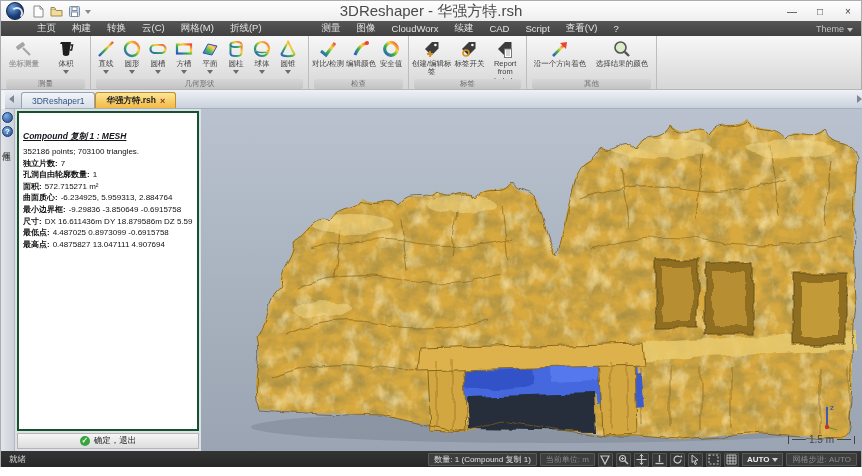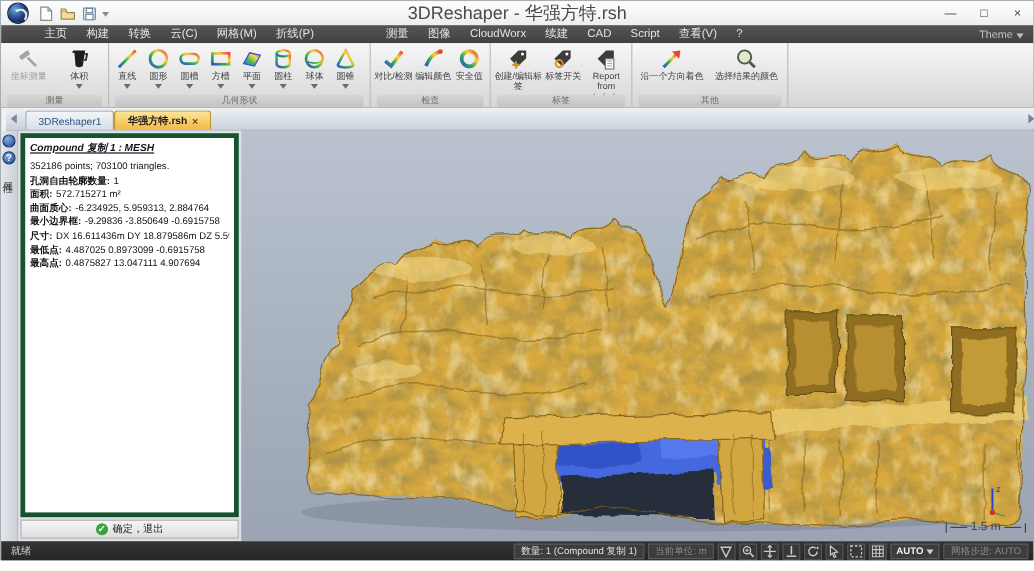--- a/index.html
+++ b/index.html
@@ -22,41 +22,41 @@
   .mtab.active { background:linear-gradient(#e9e9e9,#cfcfcf); color:#1a1a1a; border-radius:2px 2px 0 0;margin-top:34px; }
   .theme { position:absolute; right:8px; top:0; height:15px; display:flex; align-items:center; gap:3px; font-size:9px; color:#c2c2c2; }
 
   
   .ribbon { position:absolute; left:0; top:35px; width:100%; height:54px; background:linear-gradient(#f7f7f7, #e3e3e3 60%, #d6d6d6); border-bottom:1px solid #b7b7b7; display:flex; }
   .rgroup { display:flex; flex-direction:column; border-right:1px solid #bdbdbd; padding:1px 2px 0 2px; }
   .rbuttons { flex:1; display:flex; align-items:flex-start; }
   .rbtn { display:flex; flex-direction:column; align-items:center; justify-content:flex-start; height:42px; padding-top:2px; border-radius:2px; }
   .ricon { height:20px; display:flex; align-items:center; justify-content:center; }
   .rlabel { font-size:7.5px; color:#3f3f3f; text-align:center; line-height:1.1; margin-top:1px; }
-  .rbtn.disabled .rlabel { color:#9f9f9f; }
+  .rbtn.disabled .rlabel { color:#9f9f9f;font-weight:bold; }
   .caret { width:0; height:0; border-left:3px solid transparent; border-right:3px solid transparent; border-top:4px solid #6b6b6b; margin-top:2px; }
   .glabel { height:11px; margin:0 3px 1px 3px; background:linear-gradient(#d6d6d6,#c3c3c3); border-radius:2px; font-size:7.5px; color:#6e6e6e; display:flex; align-items:center; justify-content:center; }
 
   
   .tabbar { position:absolute; left:4px; top:89px; width:100%; height:19px; background:linear-gradient(#eef1f6,#c9d1dc); border-bottom:1px solid #a7afba; display:flex; align-items:flex-end; padding-left:16px; }
   .navarrow { position:absolute; top:5px; width:0; height:0; }
   .navarrow.left { left:4px; border-top:4px solid transparent; border-bottom:4px solid transparent; border-right:5px solid #7d8692; }
   .navarrow.right { right:3px; border-top:4px solid transparent; border-bottom:4px solid transparent; border-left:5px solid #7d8692; }
   .dtab { height:16px; display:flex; align-items:center; gap:4px; font-size:8.5px; padding:0 10px; border:1px solid #9aa3b0; border-bottom:none; border-radius:3px 3px 0 0; background:linear-gradient(#f2f5f9,#d8dfe8); color:#2f5382; }
   .dtab.active { background:linear-gradient(#fce59a,#f3b944); color:#1d1d1d; font-weight:bold; border-color:#c08f2a; }
   .dtab .x { color:#8a3b1f; font-weight:bold; font-size:9px; }
 
   
   .rail { position:absolute; left:0; top:108px; width:14px; height:342px; background:linear-gradient(90deg,#e3e6ea,#ccd1d8); border-right:1px solid #b4bac2; }
   .rail-icon { width:11px; height:11px; border-radius:50%; margin:3px auto 0 auto; background:radial-gradient(circle at 35% 30%, #7fb0e6, #1e4a8c); border:1px solid #173a70; position:relative; }
   .rail-icon.help::after { content:"?"; position:absolute; left:0; top:0; width:100%; height:100%; color:#fff; font-size:8px; font-weight:bold; display:flex; align-items:center; justify-content:center; }
   .rail-label { writing-mode:vertical-lr; font-size:8.5px; color:#3d3d3d; margin:8px auto 0 auto; display:block; text-align:center; width:100%; letter-spacing:1px; }
 
   .sidepanel { position:absolute; left:14px; top:108px; width:186px; height:342px; background:#dde1e6; padding:2px; display:flex; flex-direction:column; }
-  .propbox { flex:1; background:#ffffff; border:4px solid #14532d; padding:3px 4px; overflow:hidden; }
+  .propbox { flex:1; background:#ffffff; border:2px solid #14532d; padding:18px 4px; overflow:hidden; }
   .ptitle { font-size:8.5px; font-weight:bold; font-style:italic; text-decoration:underline; color:#14141c; margin-bottom:3px; white-space:nowrap; }
   .pline { font-size:8px; color:#111; line-height:1.45; white-space:nowrap; overflow:hidden; }
   .pl-label { font-weight:bold; margin-right:3px; }
   .pl-label:empty { margin-right:0; }
   .confirmbar { height:16px; margin-top:2px; background:linear-gradient(#f6f6f6,#dddddd); border:1px solid #b5b5b5; display:flex; align-items:center; justify-content:center; gap:4px; font-size:8.5px; color:#222; }
   .check { width:10px; height:10px; border-radius:50%; background:#39a33c; color:#fff; font-size:8px; line-height:10px; text-align:center; font-weight:bold; }
 
   
   .viewport { position:absolute; left:200px; top:108px; width:662px; height:342px; background:linear-gradient(#b9c2ce, #9aa4b2); overflow:hidden; }
   .scalebar { position:absolute; right:8px; bottom:6px; display:flex; align-items:center; gap:3px; color:#3e4650; font-size:10px; }
@@ -361,20 +361,21 @@
   <div class="rail">
     <div class="rail-icon"></div>
     <div class="rail-icon help"></div>
     <span class="rail-label">属性</span>
   </div>
 
   <div class="sidepanel">
     <div class="propbox">
       <div class="ptitle">Compound 复制 1 : MESH</div>
       <div class="pline"><span class="pl-label"></span><span>352186 points; 703100 triangles.</span></div>
+      <div class="pline"><span class="pl-label">独立片数:</span><span>7</span></div>
       <div class="pline"><span class="pl-label">孔洞自由轮廓数量:</span><span>1</span></div>
       <div class="pline"><span class="pl-label">面积:</span><span>572.715271 m²</span></div>
       <div class="pline"><span class="pl-label">曲面质心:</span><span>-6.234925, 5.959313, 2.884764</span></div>
       <div class="pline"><span class="pl-label">最小边界框:</span><span>-9.29836 -3.850649 -0.6915758</span></div>
       <div class="pline"><span class="pl-label">尺寸:</span><span>DX 16.611436m DY 18.879586m DZ 5.59927m</span></div>
       <div class="pline"><span class="pl-label">最低点:</span><span>4.487025 0.8973099 -0.6915758</span></div>
       <div class="pline"><span class="pl-label">最高点:</span><span>0.4875827 13.047111 4.907694</span></div>
     </div>
     <div class="confirmbar">
       <span class="check">✓</span>

